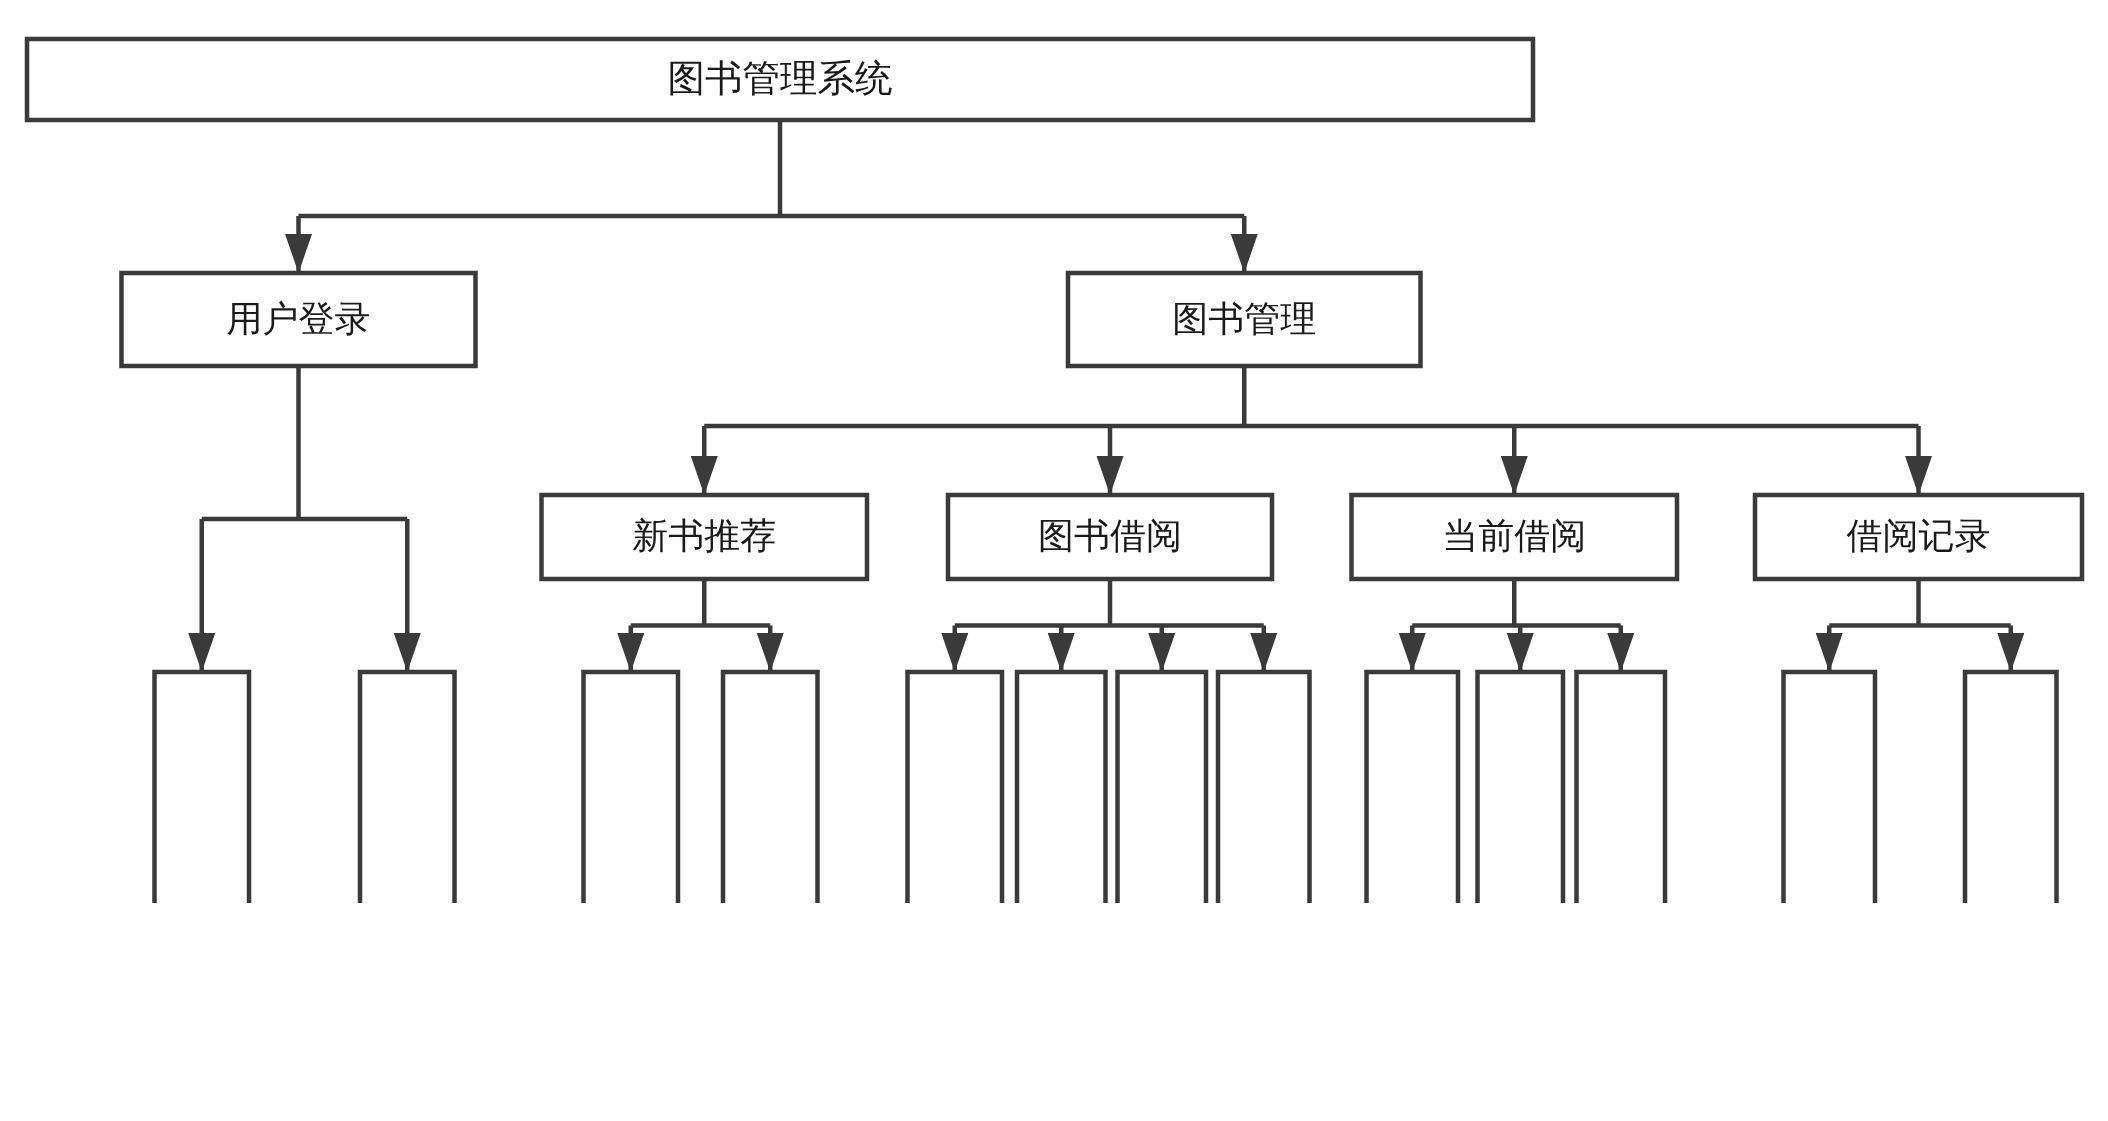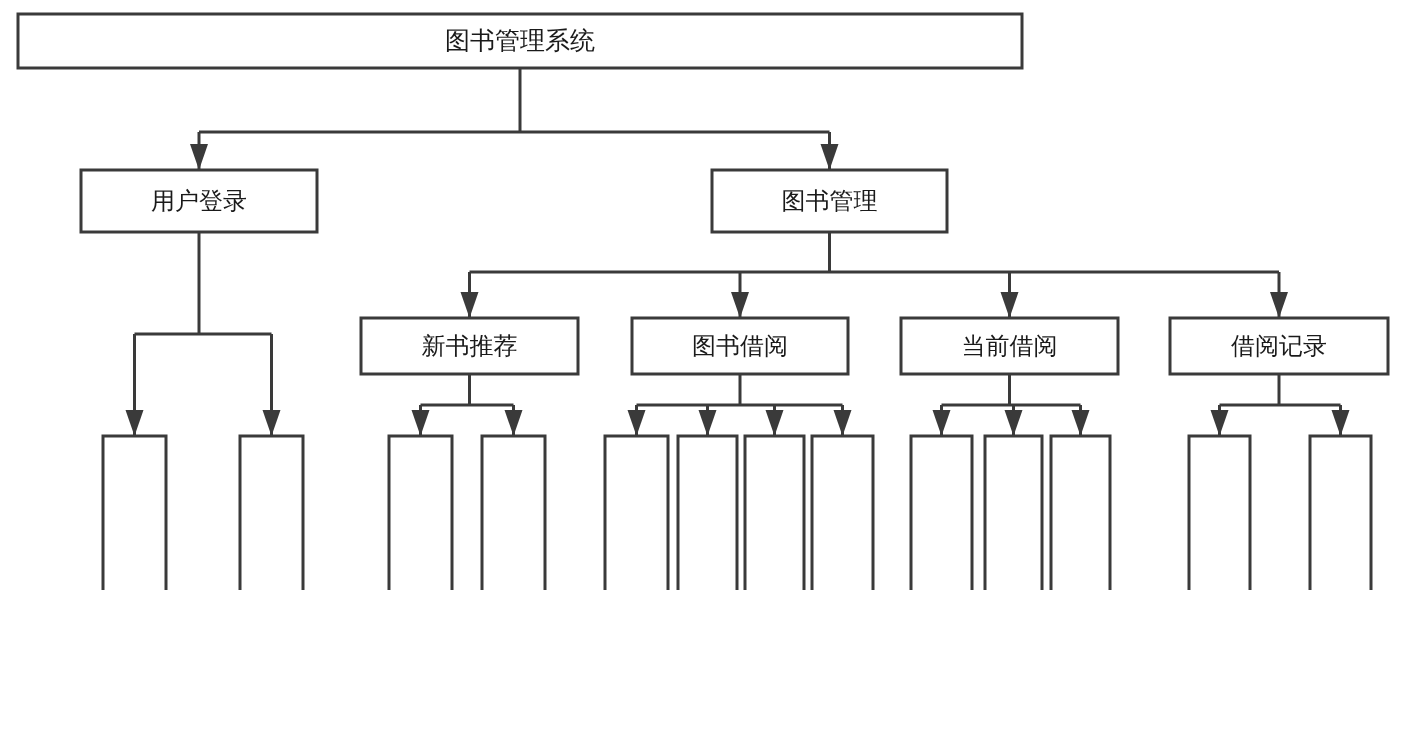--- a/index.html
+++ b/index.html
@@ -10,20 +10,21 @@
   }
   body {
     font-family: "DejaVu Sans", "Liberation Sans", sans-serif;
   }
   #diagram-root {
     position: relative;
     width: 1405px;
     height: 590px;
     background: #ffffff;
     overflow: hidden;
+    margin-top: 12px;
   }
   svg.tree-canvas {
     position: absolute;
     left: 0;
     top: 0;
     width: 1405px;
     height: 747px;
     display: block;
   }
   .node-box {

